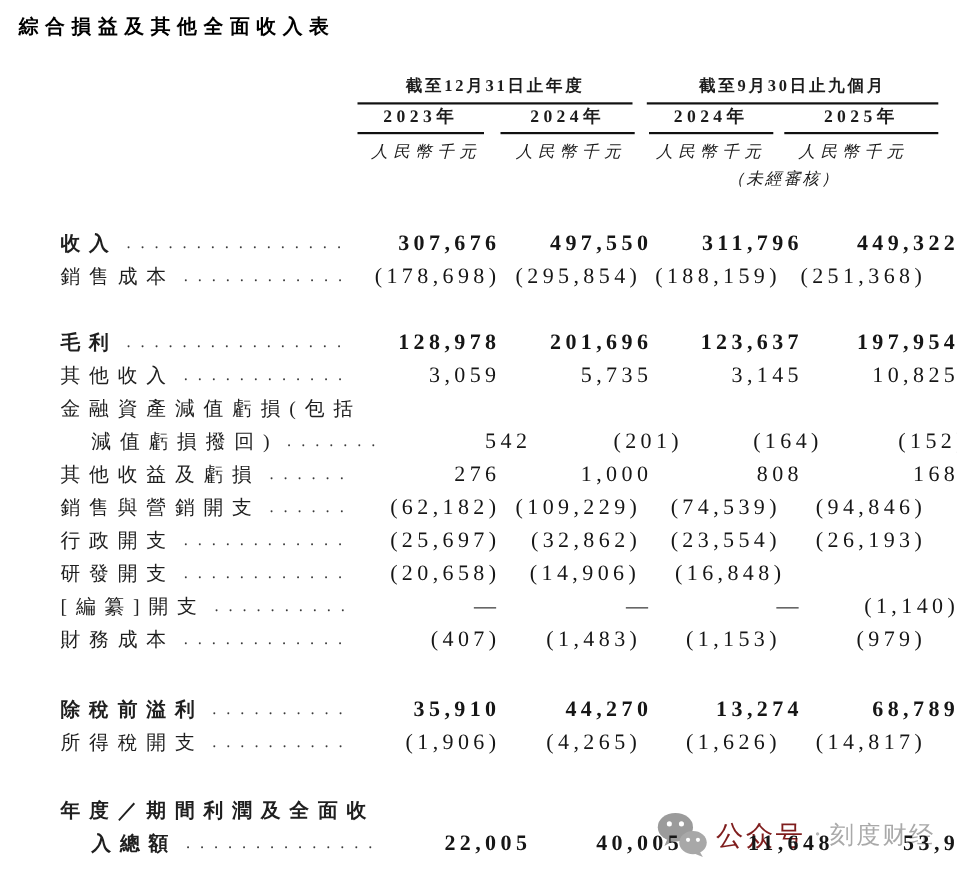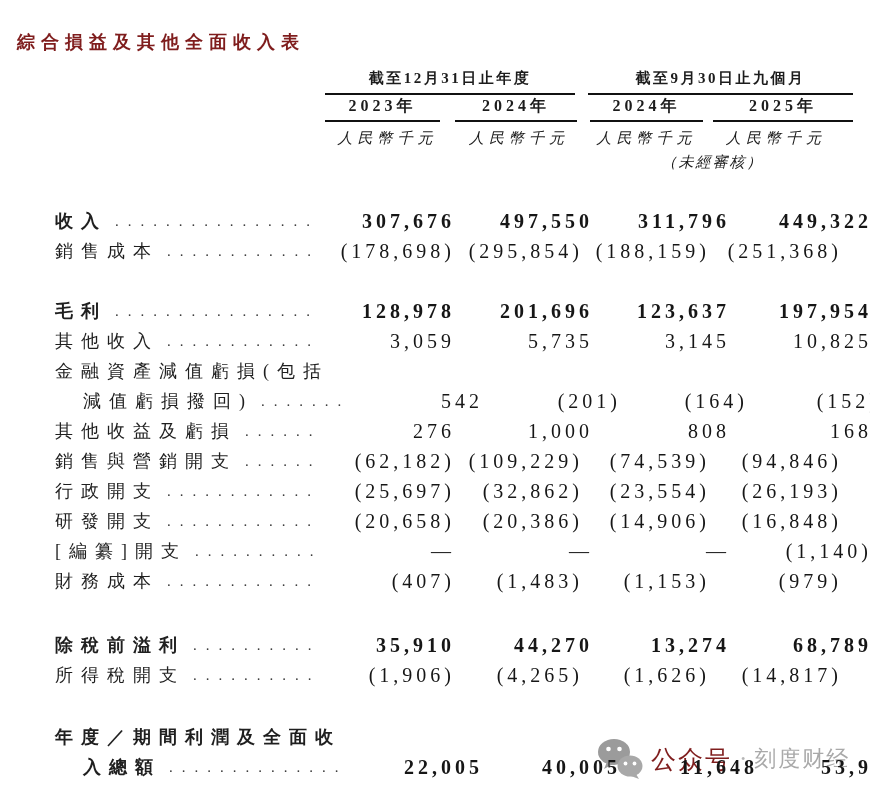--- a/index.html
+++ b/index.html
@@ -7,21 +7,21 @@
     position:relative;
     width:870px;height:795px;
     background:#ffffff;
     overflow:hidden;
     font-family:"Liberation Serif","DejaVu Serif",serif;
     color:#1c1c1c;
   }
   .doc-title{
     position:absolute;left:17px;top:12px;
     font-size:18px;font-weight:700;letter-spacing:6px;
-    color:#7f1d1d;white-space:nowrap;margin-top:18px;
+    color:#000000;white-space:nowrap;
   }
   
   .fintable{position:absolute;left:55px;top:62px;width:787px;z-index:2;}
   
   .lc{width:265px;flex:0 0 265px;display:flex;white-space:nowrap;align-items:flex-end;}
   .c1{width:135px;flex:0 0 135px;}
   .c2{width:128px;flex:0 0 128px;}
   .c3{width:127px;flex:0 0 127px;}
   .c4{width:132px;flex:0 0 132px;}
 
@@ -225,21 +225,20 @@
       <div class="num c3 paren">(23,554)</div>
       <div class="num c4 paren">(26,193)</div>
     </div>
 
     <div class="row">
       <div class="lc">
         <span class="lbl">研發開支</span>
         <span class="dots">........................................</span>
       </div>
       <div class="num c1 paren">(20,658)</div>
-      <div class="num c2 paren">(20,386)</div>
       <div class="num c3 paren">(14,906)</div>
       <div class="num c4 paren">(16,848)</div>
     </div>
 
     <div class="row">
       <div class="lc">
         <span class="lbl b">[編纂]</span>
         <span class="lbl">開支</span>
         <span class="dots">........................................</span>
       </div>

